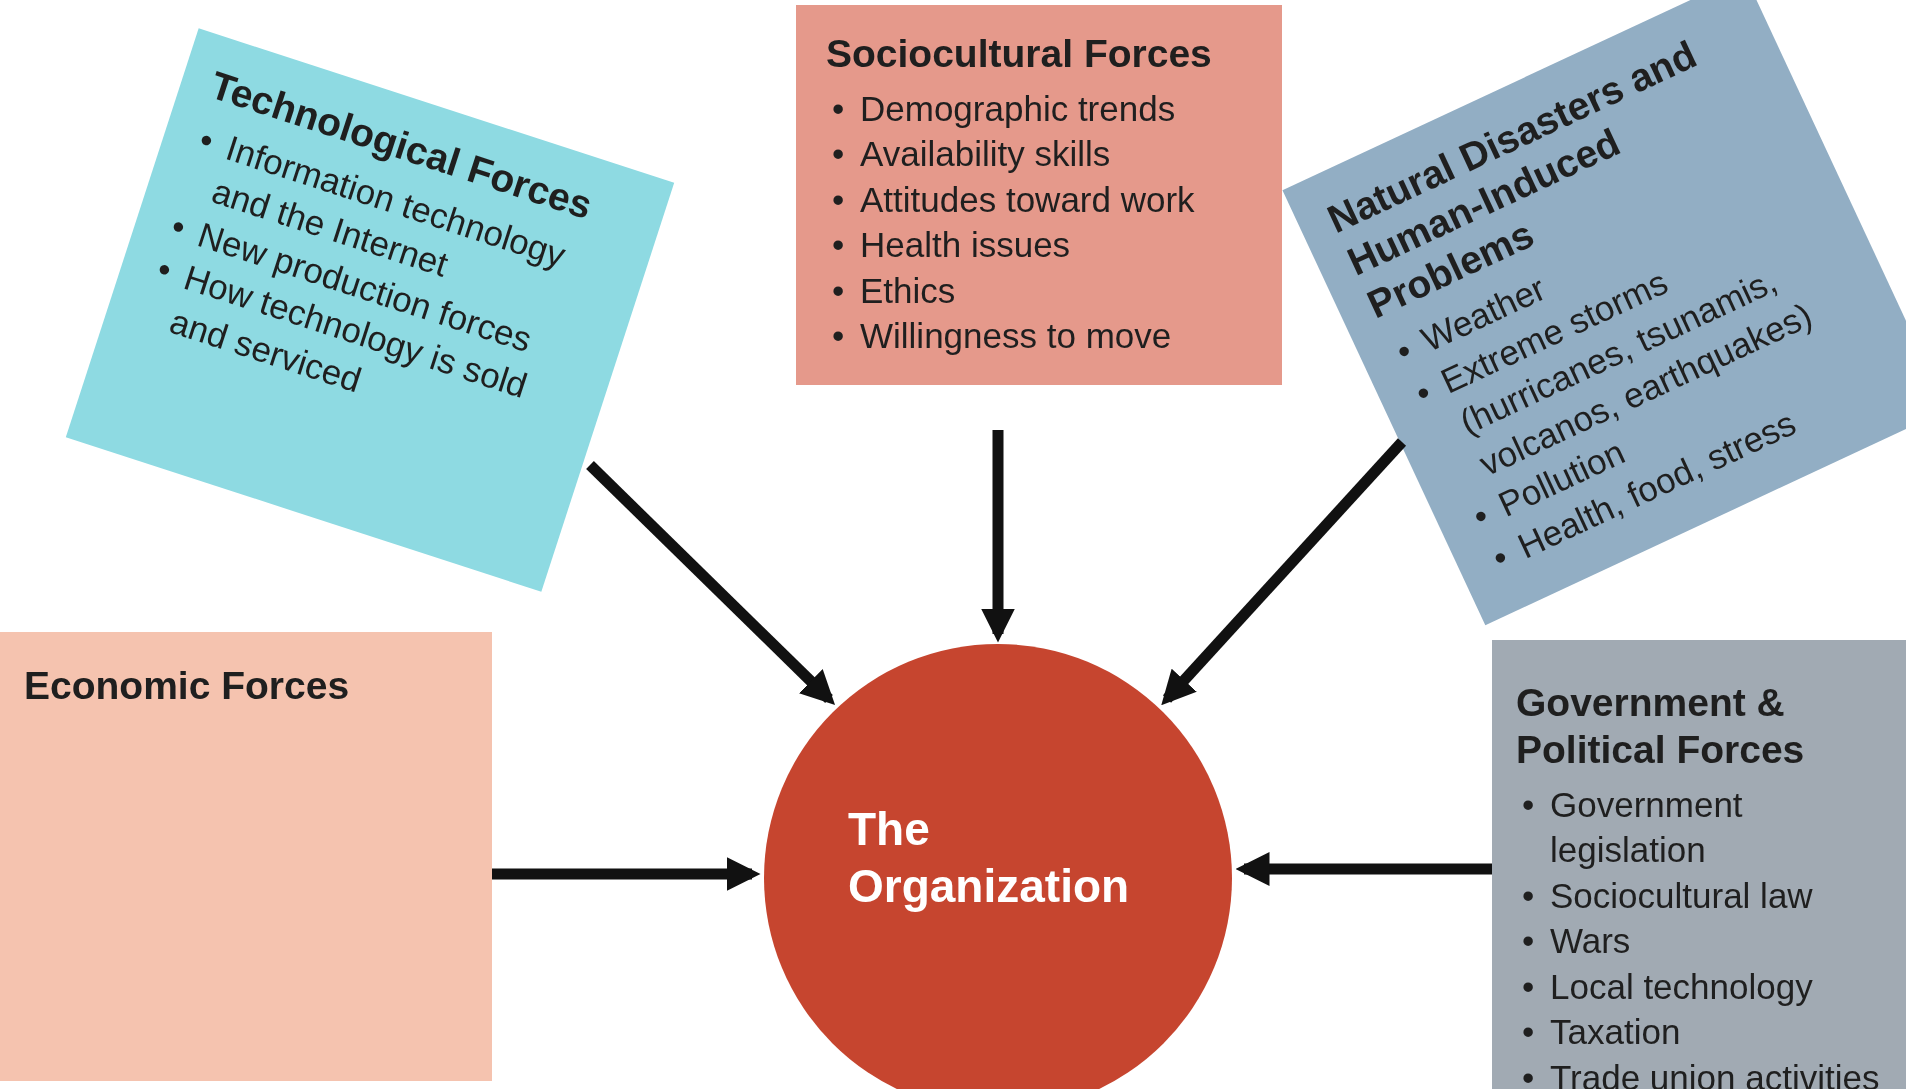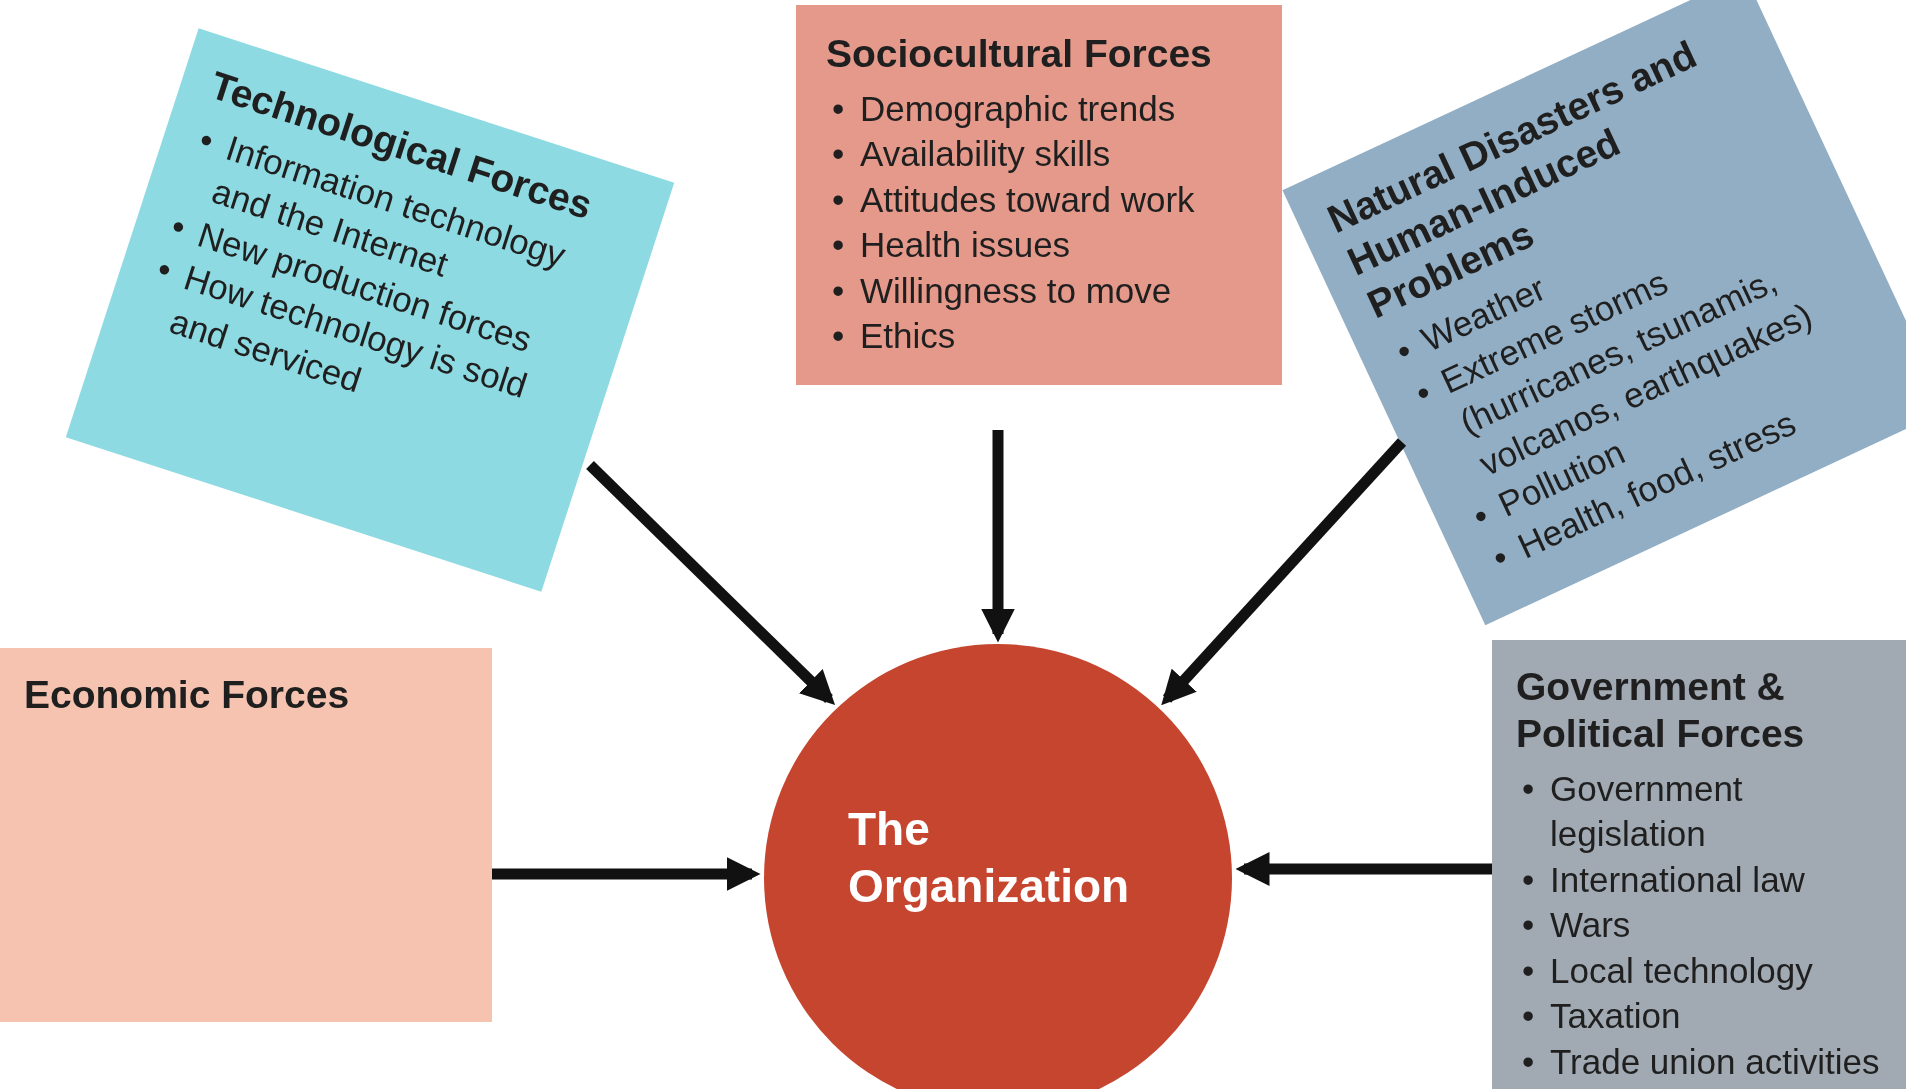--- a/index.html
+++ b/index.html
@@ -54,30 +54,30 @@
     width: 486px;
     background: var(--sociocultural-bg);
   }
   #box-natural {
     left: 1360px; top: 60px;
     width: 510px; height: 480px;
     background: var(--natural-bg);
     transform: rotate(-25deg);
   }
   #box-economic {
-    left: 0; top: 648px;
-    width: 492px; height: 374px;
+    left: 0; top: 632px;
+    width: 492px; height: 449px;
     background: var(--economic-bg);
-    padding: 24px 24px;
+    padding: 31px 24px;
   }
   #box-government {
     left: 1492px; top: 640px;
     width: 414px; height: 449px;
     background: var(--government-bg);
-    padding: 24px 12px 24px 24px;
+    padding: 40px 12px 24px 24px;
   }
   #arrows {
     position: absolute;
     left: 0; top: 0;
     z-index: 2;
     pointer-events: none;
   }
   #arrows line {
     stroke: var(--arrow, #111111);
     stroke-width: 11;
@@ -118,22 +118,22 @@
     </ul>
   </section>
 
   <section class="force-box" id="box-sociocultural">
     <h2 class="box-title">Sociocultural Forces</h2>
     <ul class="box-items">
       <li>Demographic trends</li>
       <li>Availability skills</li>
       <li>Attitudes toward work</li>
       <li>Health issues</li>
+      <li>Ethics</li>
       <li>Willingness to move</li>
-      <li>Ethics</li>
     </ul>
   </section>
 
   <section class="force-box" id="box-natural">
     <h2 class="box-title">Natural Disasters and Human-Induced Problems</h2>
     <ul class="box-items">
       <li>Weather</li>
       <li>Extreme storms (hurricanes, tsunamis, volcanos, earthquakes)</li>
       <li>Pollution</li>
       <li>Health, food, stress</li>
@@ -141,21 +141,21 @@
   </section>
 
   <section class="force-box" id="box-economic">
     <h2 class="box-title">Economic Forces</h2>
   </section>
 
   <section class="force-box" id="box-government">
     <h2 class="box-title">Government &amp; Political Forces</h2>
     <ul class="box-items">
       <li>Government legislation</li>
-      <li>International law</li>
+      <li>Sociocultural law</li>
       <li>Wars</li>
       <li>Local technology</li>
       <li>Taxation</li>
       <li>Trade union activities</li>
     </ul>
   </section>
 
   <svg id="arrows" width="1906" height="1089" viewBox="0 0 1906 1089" aria-hidden="true">
     <defs>
       <marker id="arrowhead" viewBox="0 0 10 10" refX="7.5" refY="5" markerUnits="userSpaceOnUse" markerWidth="34" markerHeight="34" orient="auto">

